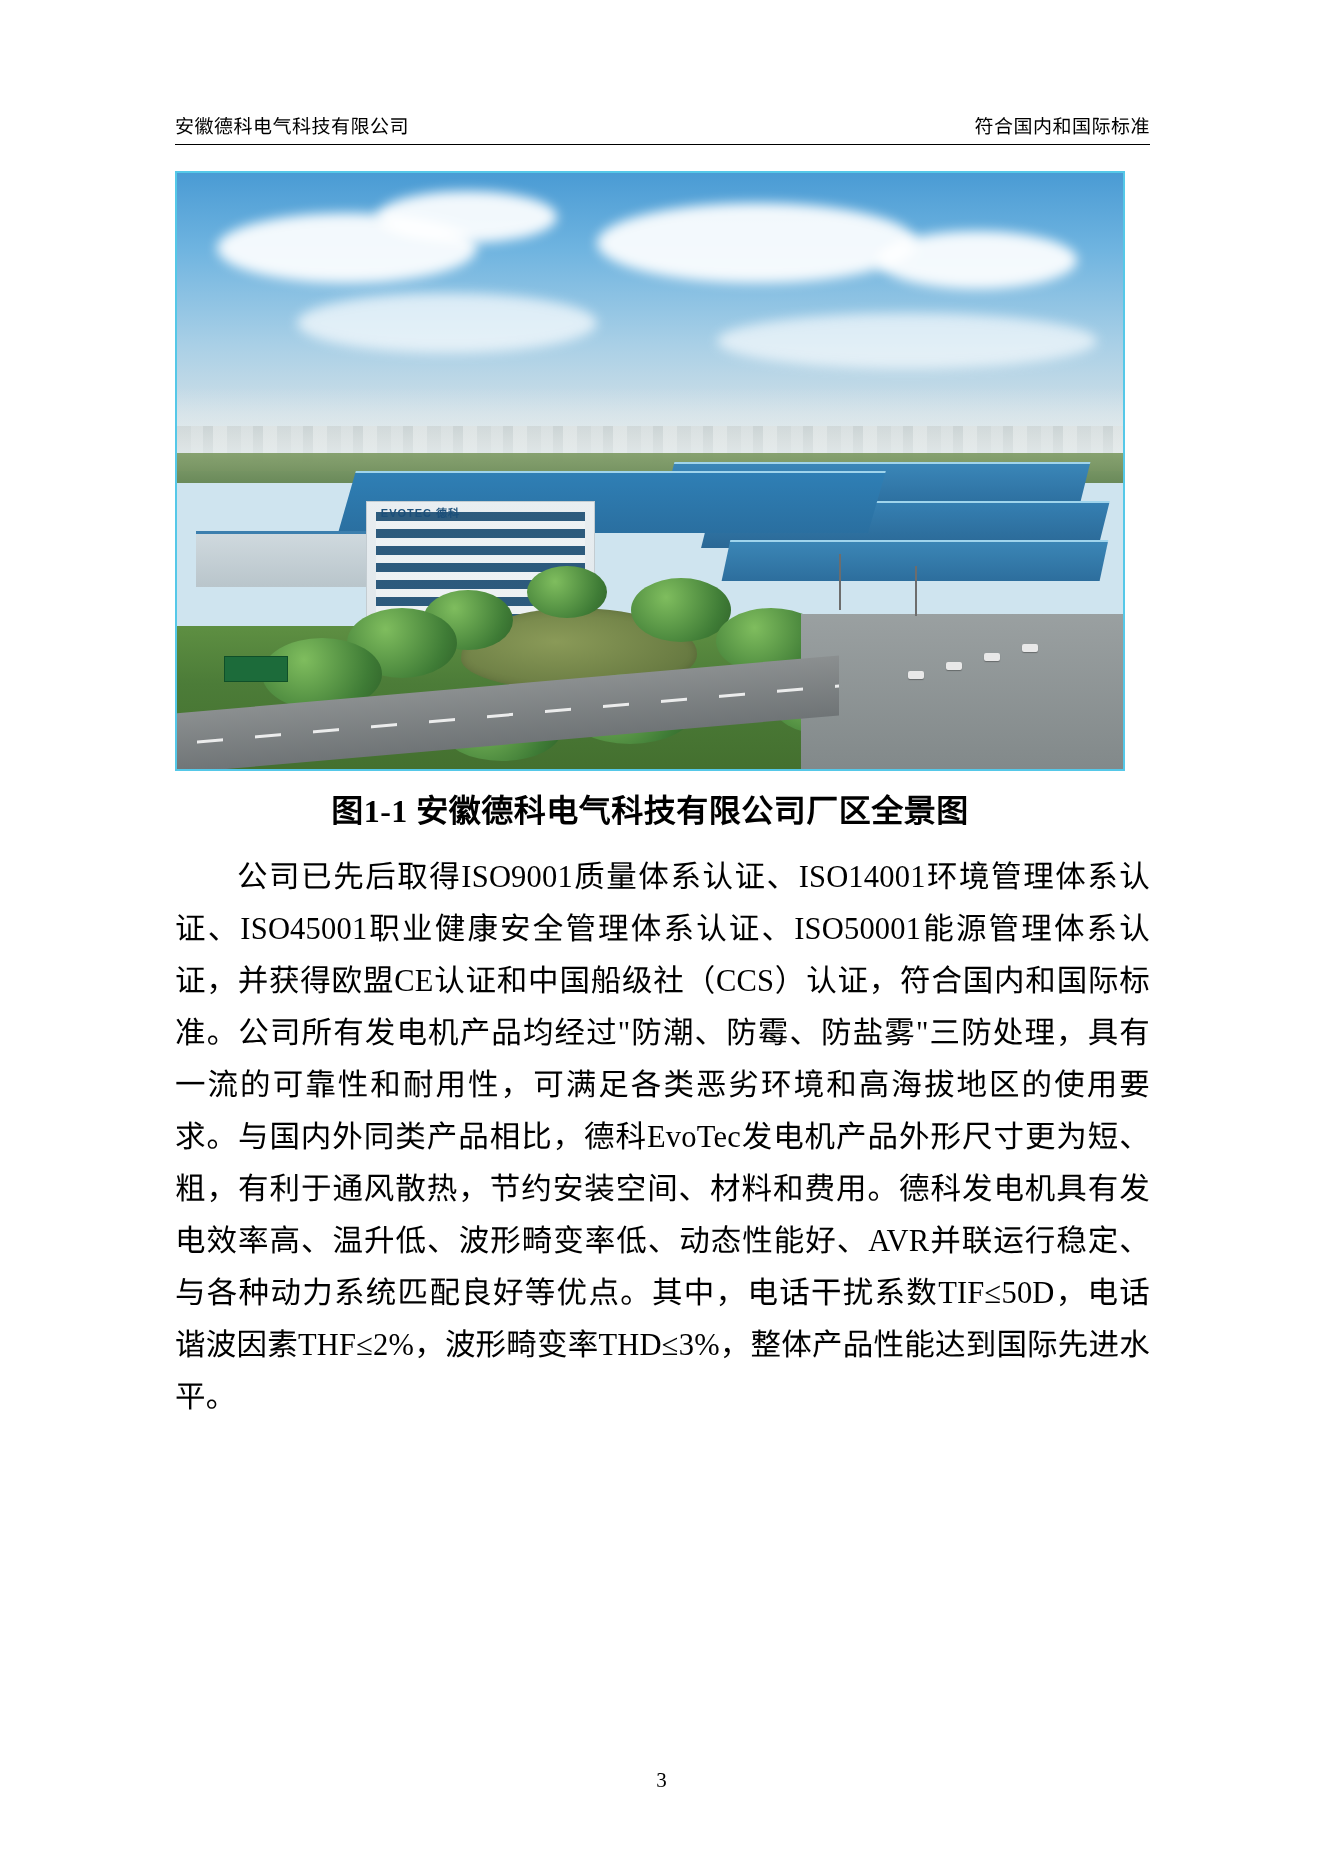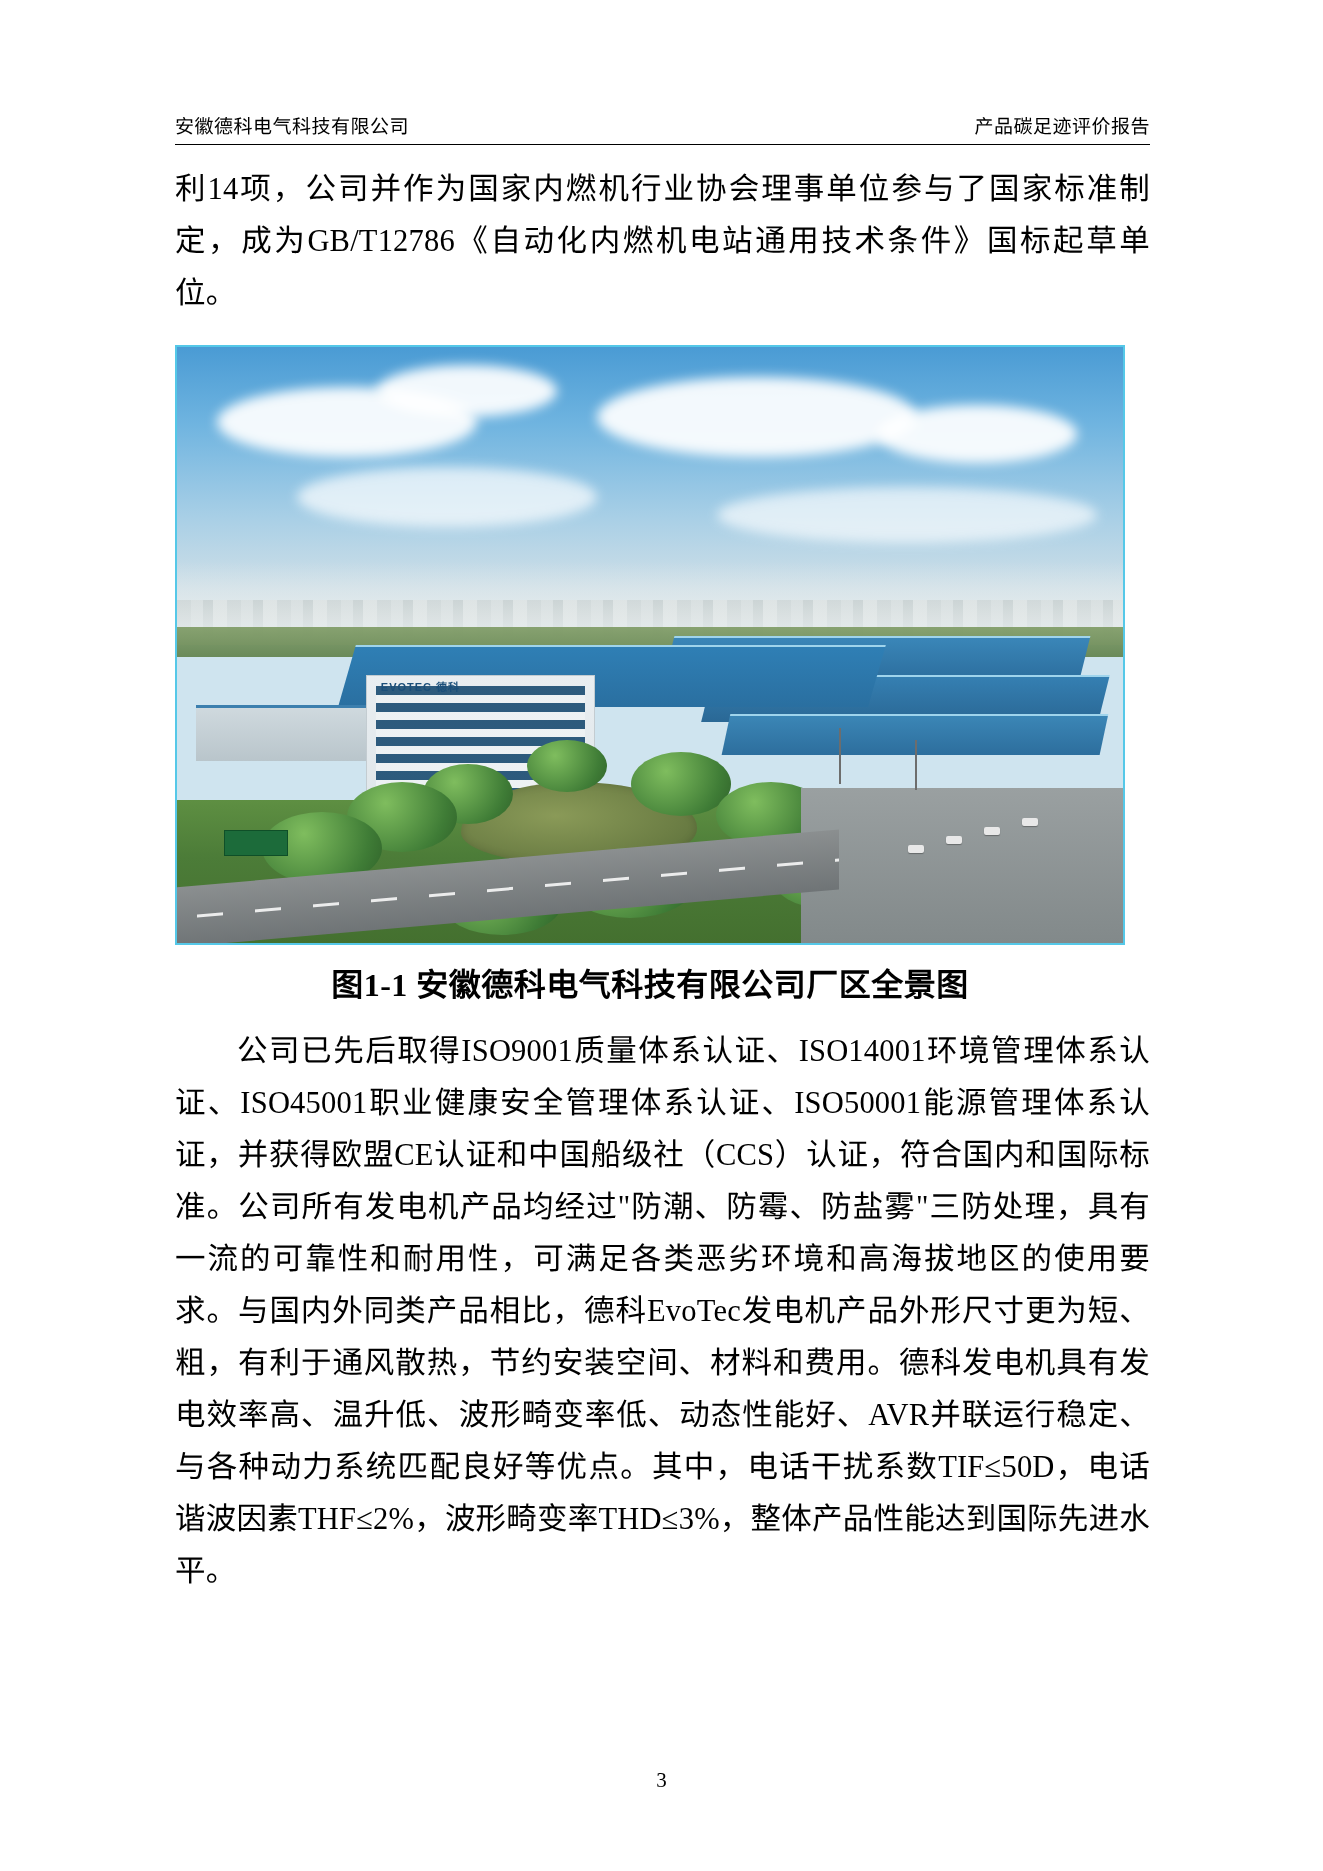--- a/index.html
+++ b/index.html
@@ -287,24 +287,23 @@
 </style>
 </head>
 <body>
 
 <div class="page">
 
   <div class="content">
 
     <div class="page-header">
       <span class="hdr-left">安徽德科电气科技有限公司</span>
-      <span class="hdr-right">产品碳足迹评价报告</span>
+      <span class="hdr-right">符合国内和国际标准</span>
     </div>
 
-    <p class="para first">利14项，公司并作为国家内燃机行业协会理事单位参与了国家标准制定，成为GB/T12786《自动化内燃机电站通用技术条件》国标起草单位。</p>
 
     <div class="figure-wrap">
       <div class="figure-frame">
         <div class="photo">
           <div class="sky"></div>
           <div class="cloud c1"></div>
           <div class="cloud c2"></div>
           <div class="cloud c3"></div>
           <div class="cloud c4"></div>
           <div class="cloud c5"></div>

